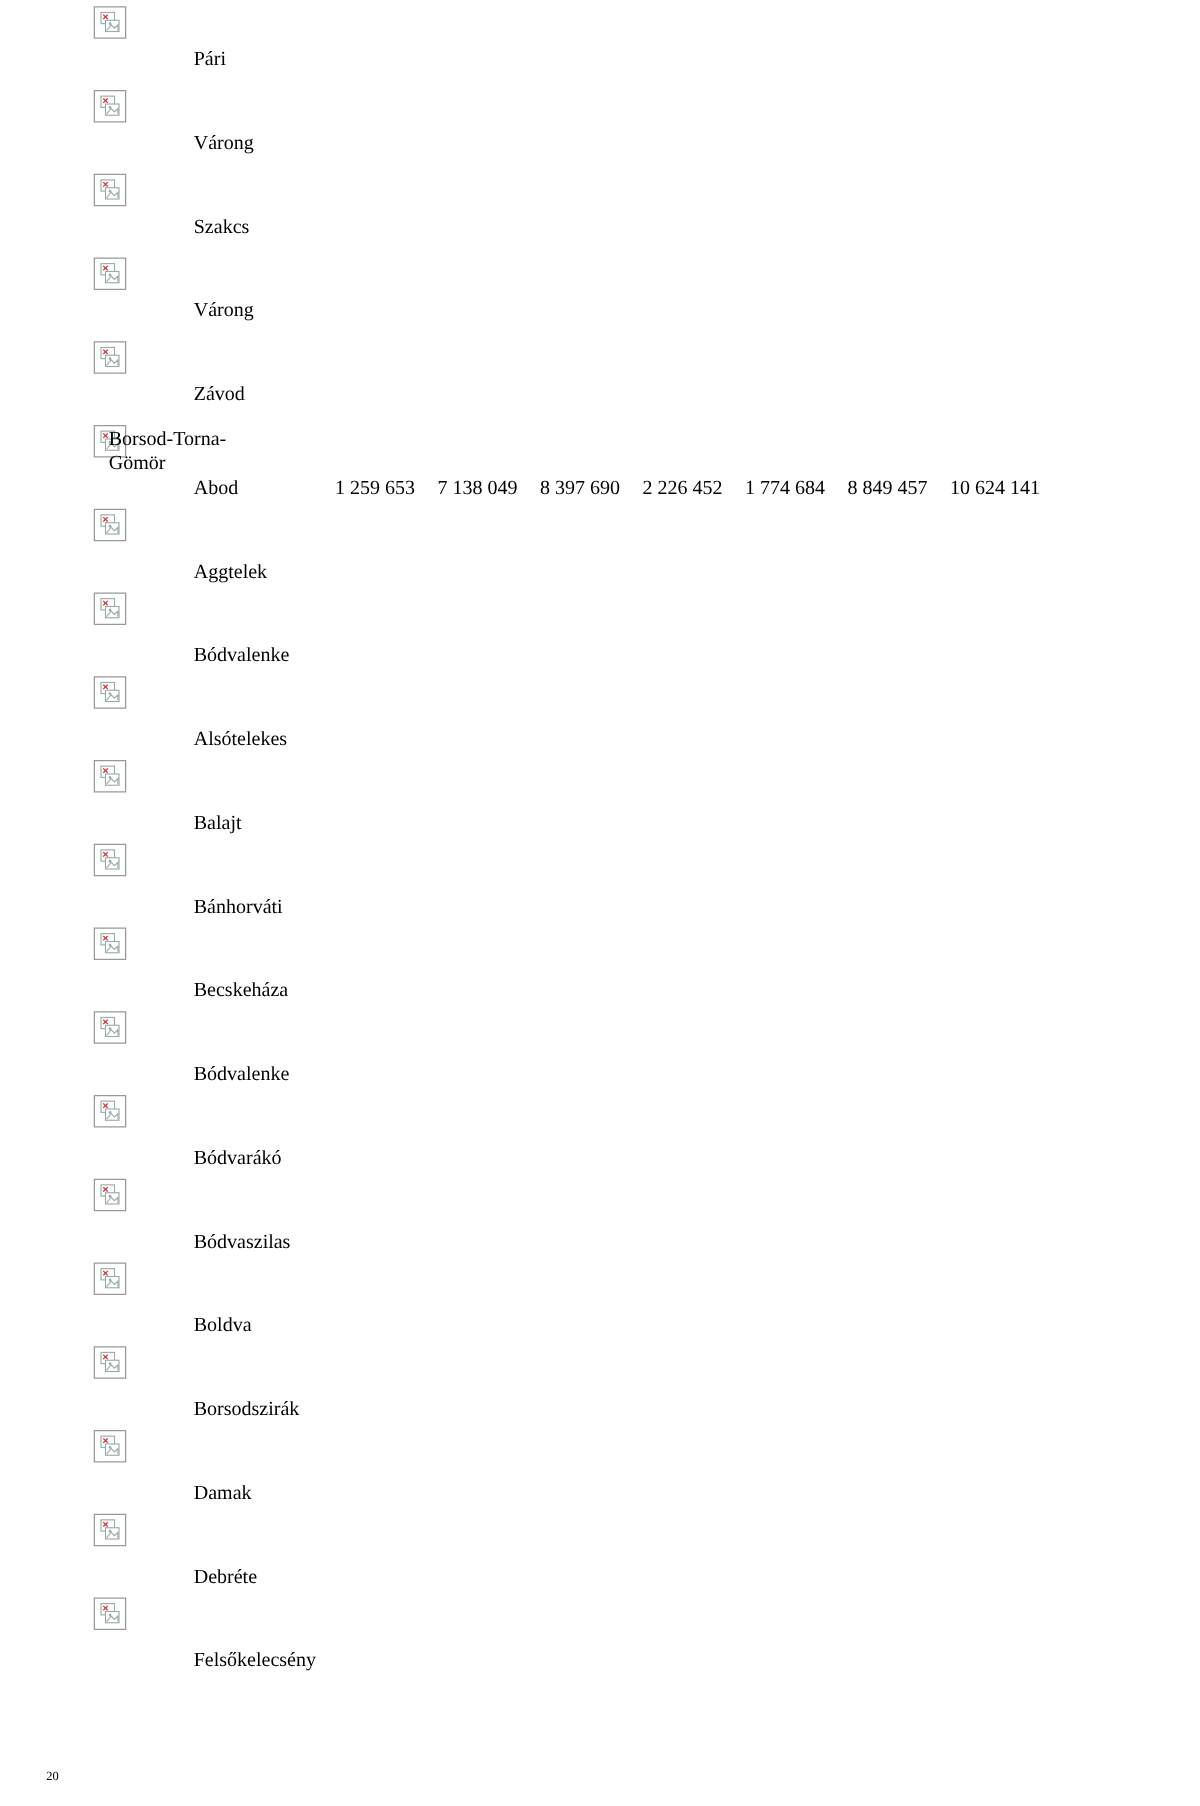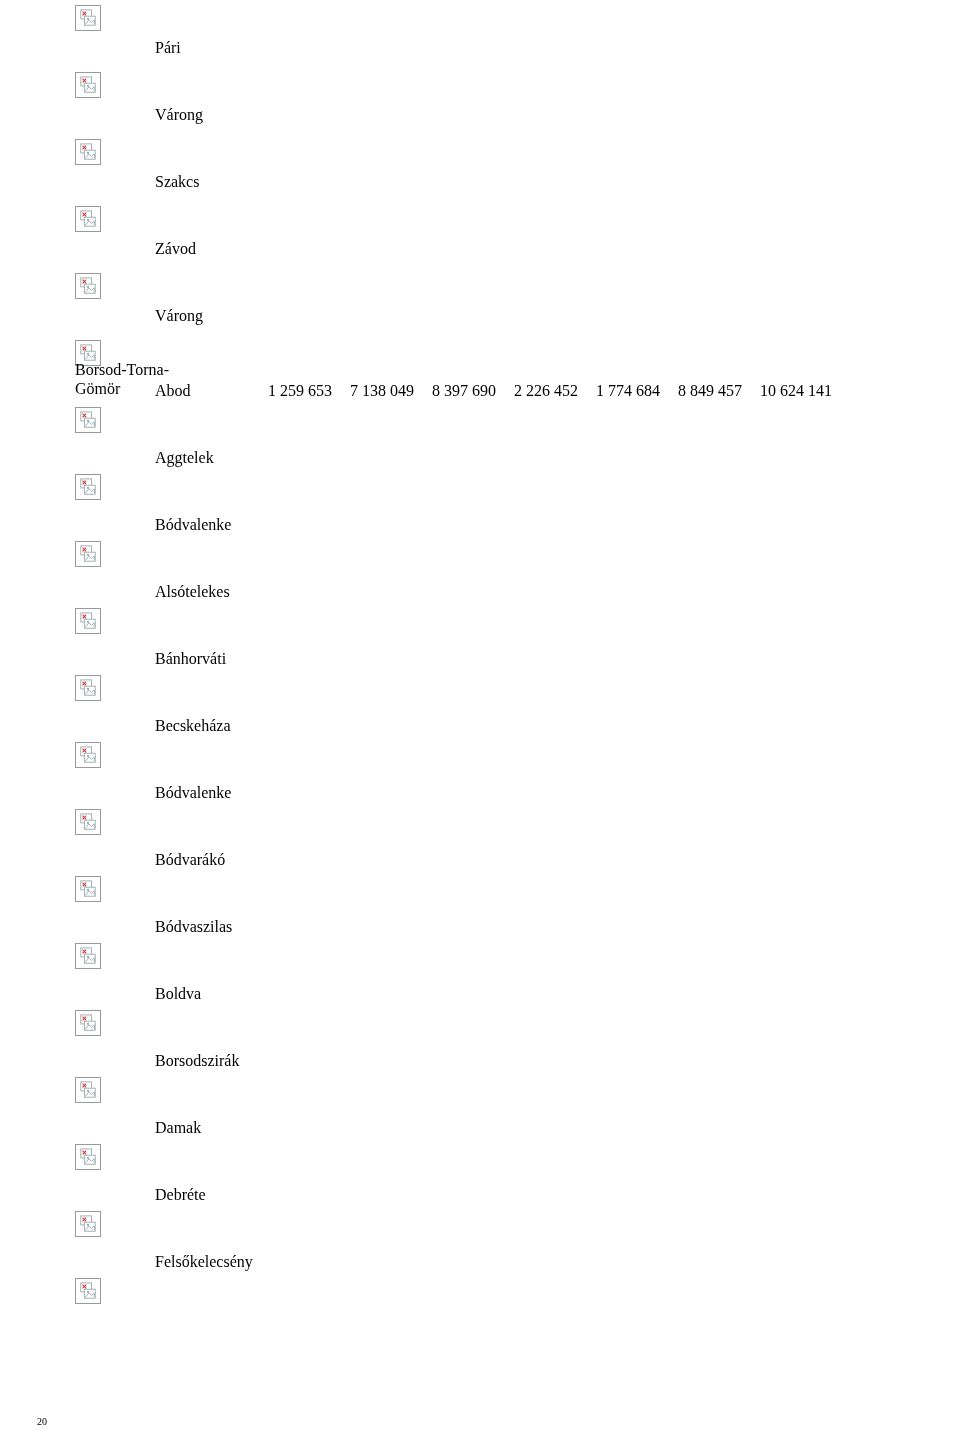--- a/index.html
+++ b/index.html
@@ -272,40 +272,40 @@
           <rect x="2" y="1" width="12" height="10" fill="#fff" stroke="#9aa" stroke-width="1"></rect>
           <line x1="4" y1="3" x2="8" y2="7" stroke="#c33" stroke-width="1.2"></line>
           <line x1="8" y1="3" x2="4" y2="7" stroke="#c33" stroke-width="1.2"></line>
           <rect x="6" y="8" width="12" height="10" fill="#fff" stroke="#9aa" stroke-width="1"></rect>
           <circle cx="10" cy="11" r="1.2" fill="#9aa"></circle>
           <polyline points="7,17 11,12 14,15 17,12 17,17" fill="none" stroke="#9aa" stroke-width="1"></polyline>
         </svg>
       </div>
     </div>
 
-  <div class="group-label" style="top: 360px;">
+  <div class="group-label" style="top: 342px; margin-left: 12px;">
     <span>Borsod-Torna-</span><br>
     <span>Gömör</span>
   </div>
 
   <div class="text-col" id="text-col">
       <div class="row">
         <div>Pári</div>
       </div>
       <div class="row">
         <div>Várong</div>
       </div>
       <div class="row">
         <div>Szakcs</div>
       </div>
       <div class="row">
+        <div>Várong</div>
+      </div>
+      <div class="row">
         <div>Závod</div>
-      </div>
-      <div class="row">
-        <div>Várong</div>
       </div>
       <div class="row" style="padding-top: 8px;">
         <div class="data-row">
           <span style="display: inline-block; width: 95px;">Abod</span>
           <span>1 259 653</span>
           <span>7 138 049</span>
           <span>8 397 690</span>
           <span>2 226 452</span>
           <span>1 774 684</span>
           <span>8 849 457</span>
@@ -315,20 +315,23 @@
       <div class="row">
         <div>Aggtelek</div>
       </div>
       <div class="row">
         <div>Bódvalenke</div>
       </div>
       <div class="row">
         <div>Alsótelekes</div>
       </div>
       <div class="row">
+        <div>Balajt</div>
+      </div>
+      <div class="row">
         <div>Bánhorváti</div>
       </div>
       <div class="row">
         <div>Becskeháza</div>
       </div>
       <div class="row">
         <div>Bódvalenke</div>
       </div>
       <div class="row">
         <div>Bódvarákó</div>

